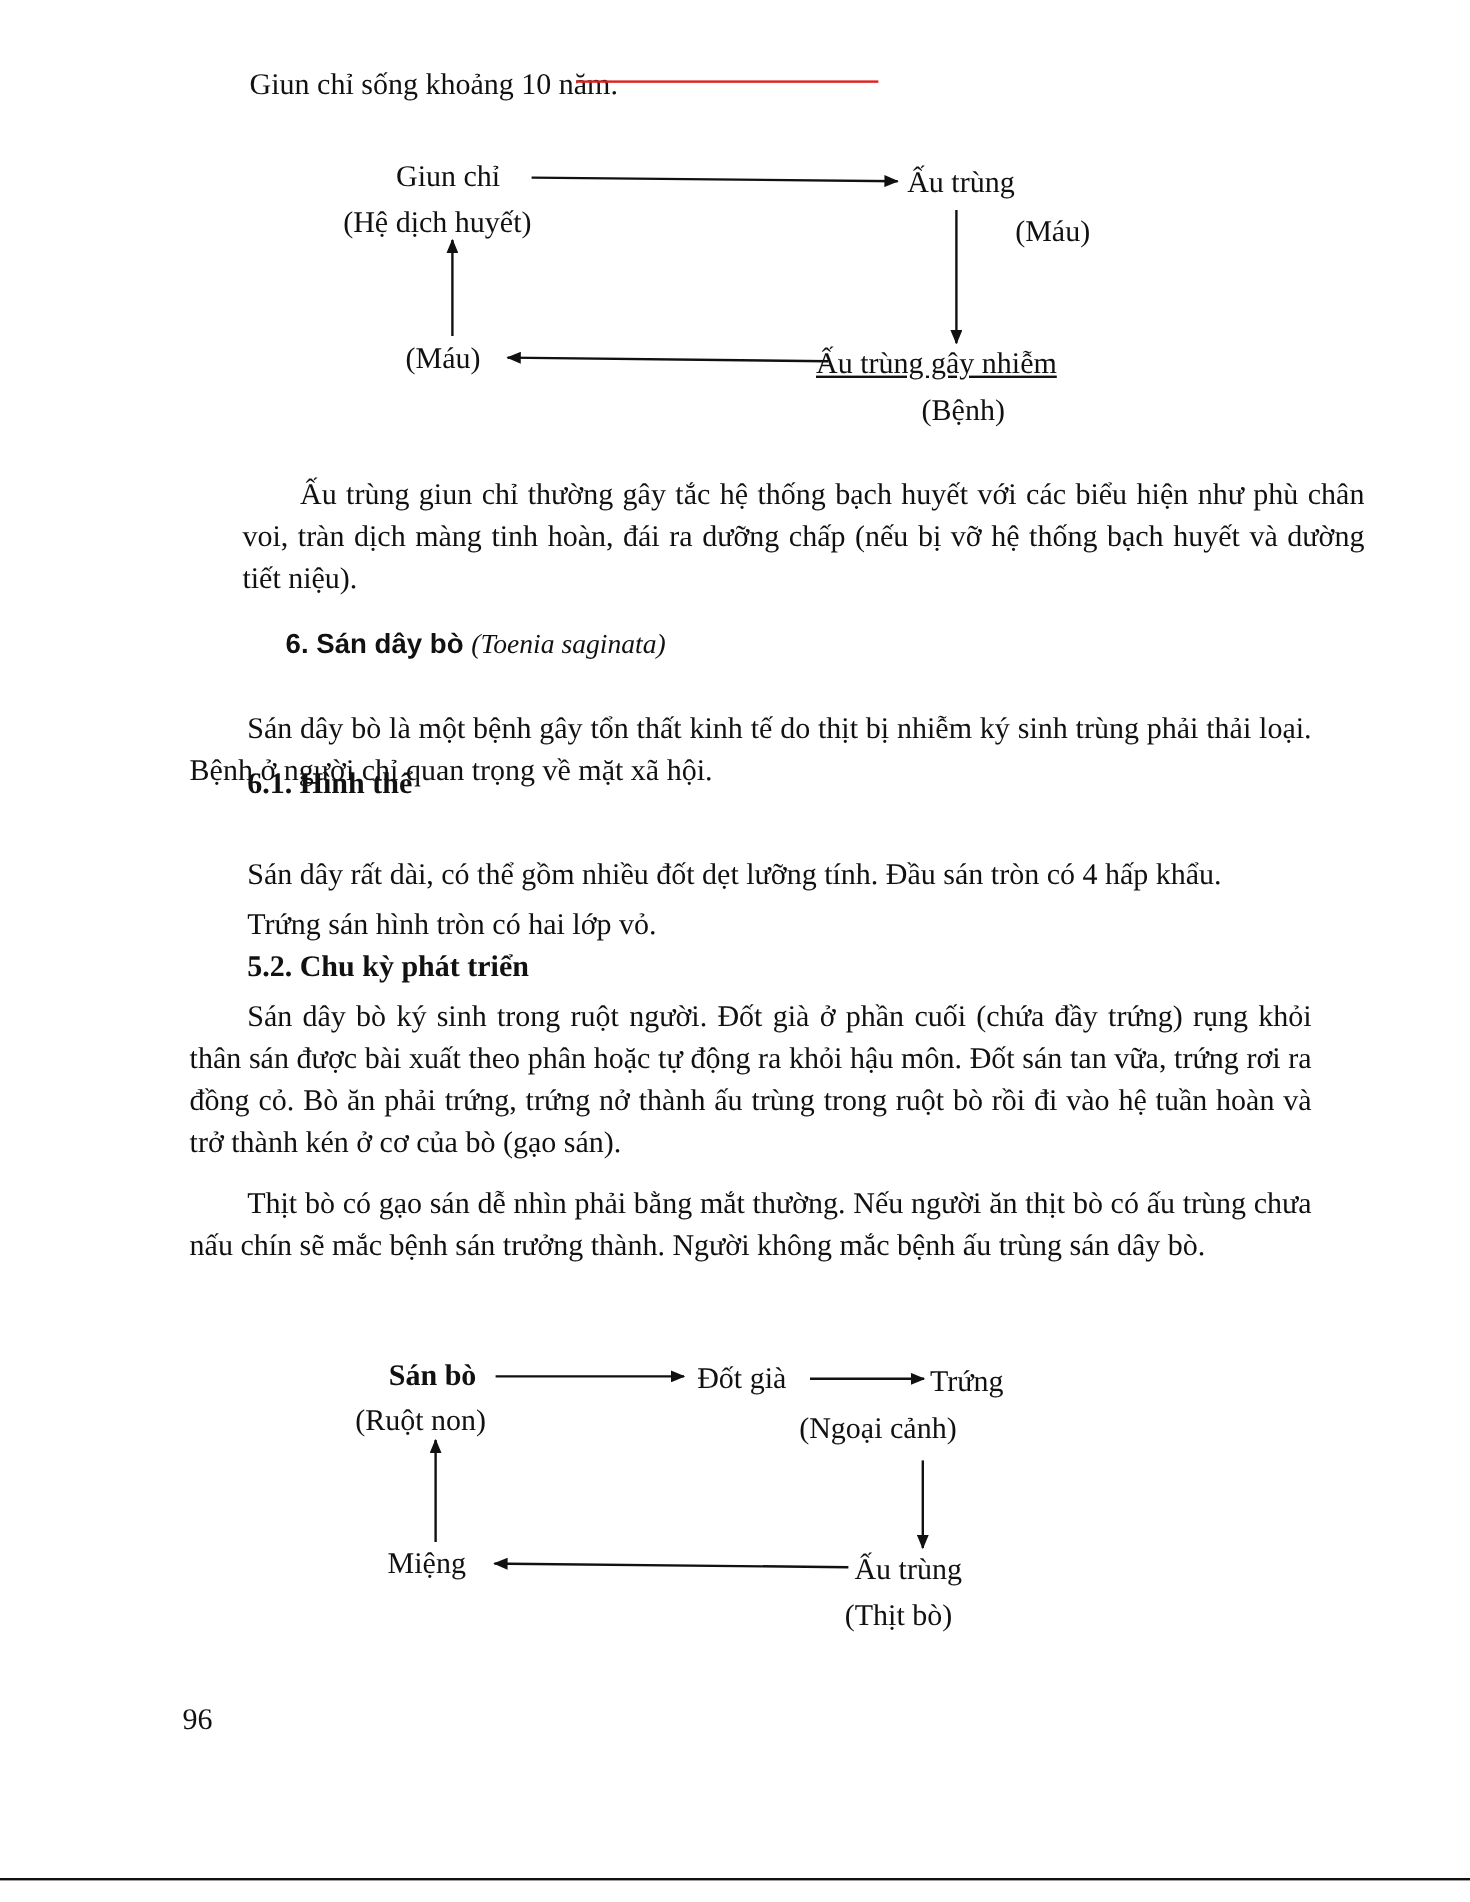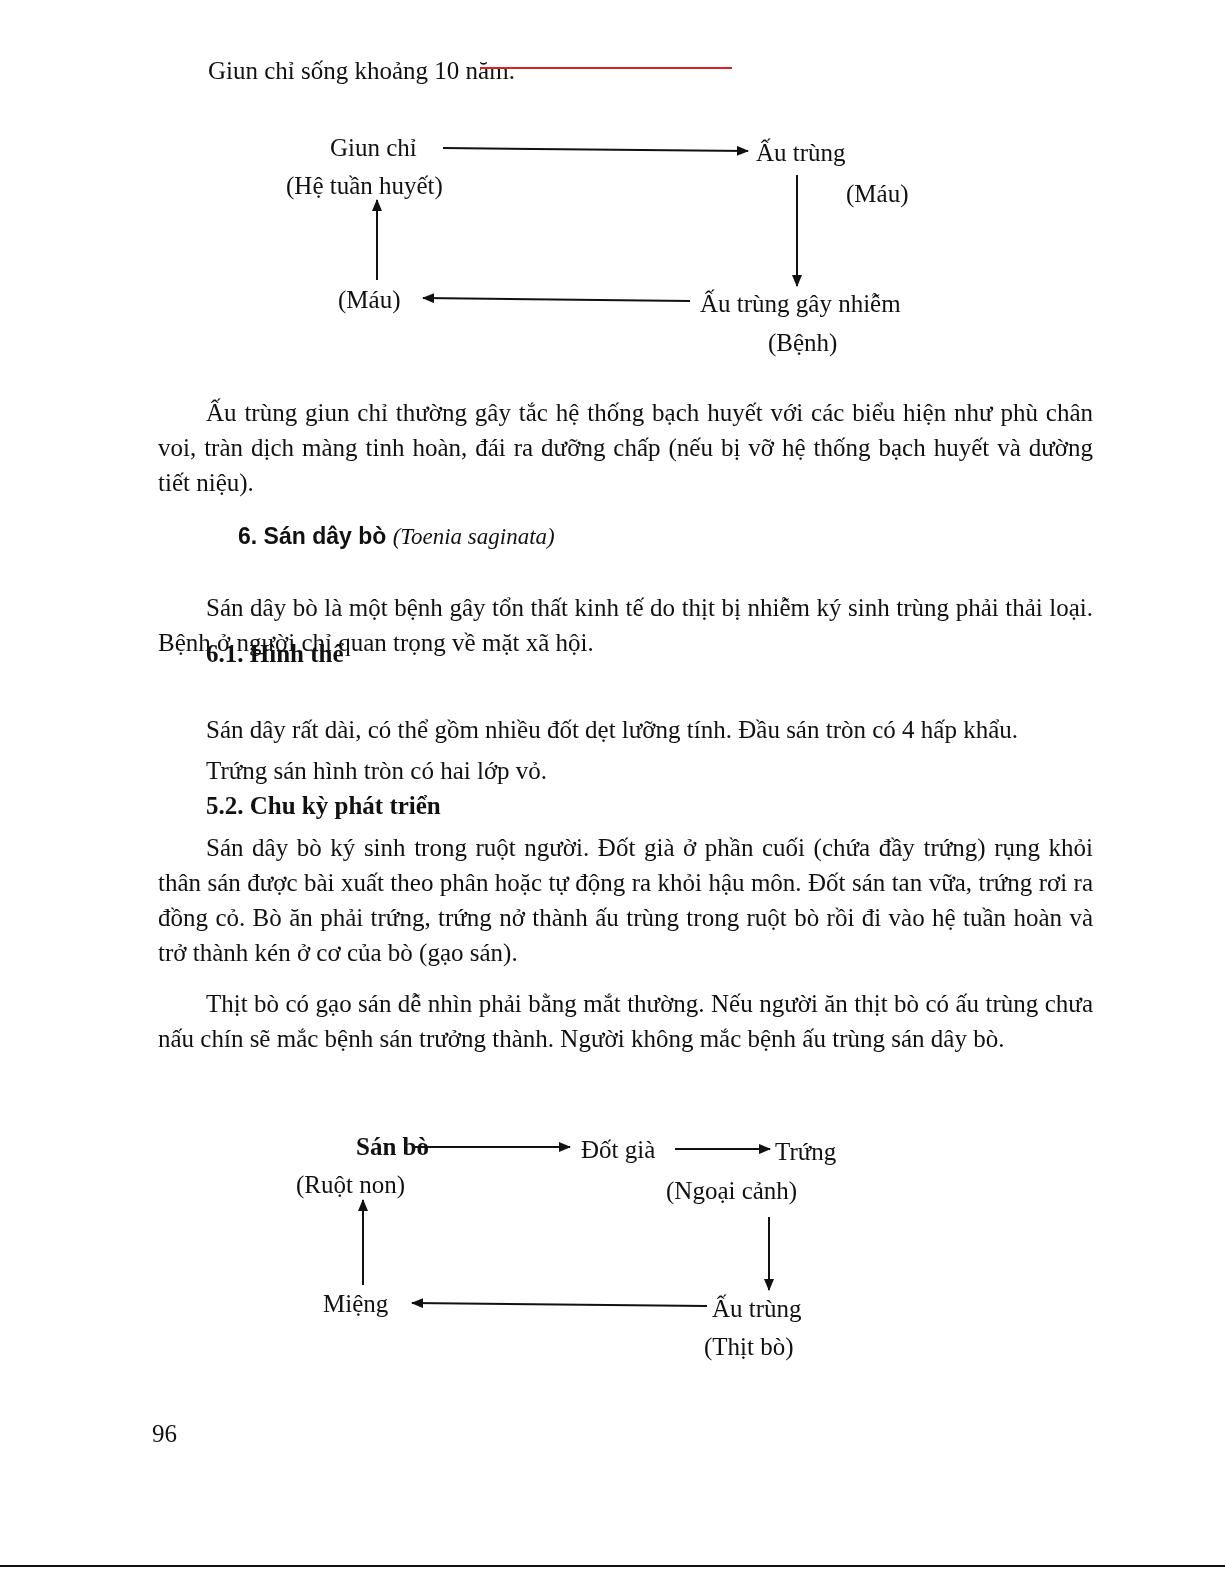--- a/index.html
+++ b/index.html
@@ -36,29 +36,29 @@
     <line x1="377" y1="280" x2="377" y2="200" stroke="#111" stroke-width="2" marker-end="url(#ah)"></line>
 
     <line x1="413" y1="1147" x2="570" y2="1147" stroke="#111" stroke-width="2" marker-end="url(#ah)"></line>
     <line x1="675" y1="1149" x2="770" y2="1149" stroke="#111" stroke-width="2" marker-end="url(#ah)"></line>
     <line x1="769" y1="1217" x2="769" y2="1290" stroke="#111" stroke-width="2" marker-end="url(#ah)"></line>
     <line x1="707" y1="1306" x2="412" y2="1303" stroke="#111" stroke-width="2" marker-end="url(#ah)"></line>
     <line x1="363" y1="1285" x2="363" y2="1200" stroke="#111" stroke-width="2" marker-end="url(#ah)"></line>
   </svg>
 
   <div class="abs t" style="left:330px; top:135px;">Giun chỉ</div>
-  <div class="abs t" style="left:286px; top:173px;">(Hệ tuần huyết)</div>
+  <div class="abs t" style="left:286px; top:173px;">(Hệ dịch huyết)</div>
   <div class="abs t" style="left:756px; top:140px;">Ấu trùng</div>
   <div class="abs t" style="left:846px; top:181px;">(Máu)</div>
-  <div class="abs t" style="left:700px; top:291px;">Ấu trùng gây nhiễm</div>
+  <div class="abs t" style="left:680px; top:291px;text-decoration:underline;">Ấu trùng gây nhiễm</div>
   <div class="abs t" style="left:768px; top:330px;">(Bệnh)</div>
   <div class="abs t" style="left:338px; top:287px;">(Máu)</div>
 </div>
 
-<div class="para" style="top:395px;">Ấu trùng giun chỉ thường gây tắc hệ thống bạch huyết với các biểu hiện như phù chân voi, tràn dịch màng tinh hoàn, đái ra dưỡng chấp (nếu bị vỡ hệ thống bạch huyết và dường tiết niệu).</div>
+<div class="para" style="top:395px;margin-left:44px;">Ấu trùng giun chỉ thường gây tắc hệ thống bạch huyết với các biểu hiện như phù chân voi, tràn dịch màng tinh hoàn, đái ra dưỡng chấp (nếu bị vỡ hệ thống bạch huyết và dường tiết niệu).</div>
 
 <div class="h sans" style="top:523px;">
   <span>6. Sán dây bò</span>
   <i>(Toenia saginata)</i>
 </div>
 
 <div class="para" style="top:548px;margin-top:42px;">Sán dây bò là một bệnh gây tổn thất kinh tế do thịt bị nhiễm ký sinh trùng phải thải loại. Bệnh ở người chỉ quan trọng về mặt xã hội.</div>
 
 <div class="h" style="top:640px;">6.1. Hình thể</div>
 
@@ -66,21 +66,21 @@
 
 <div class="para" style="top:753px;">Trứng sán hình tròn có hai lớp vỏ.</div>
 
 <div class="h" style="top:792px;">5.2. Chu kỳ phát triển</div>
 
 <div class="para" style="top:830px;">Sán dây bò ký sinh trong ruột người. Đốt già ở phần cuối (chứa đầy trứng) rụng khỏi thân sán được bài xuất theo phân hoặc tự động ra khỏi hậu môn. Đốt sán tan vữa, trứng rơi ra đồng cỏ. Bò ăn phải trứng, trứng nở thành ấu trùng trong ruột bò rồi đi vào hệ tuần hoàn và trở thành kén ở cơ của bò (gạo sán).</div>
 
 <div class="para" style="top:986px;">Thịt bò có gạo sán dễ nhìn phải bằng mắt thường. Nếu người ăn thịt bò có ấu trùng chưa nấu chín sẽ mắc bệnh sán trưởng thành. Người không mắc bệnh ấu trùng sán dây bò.</div>
 
 <div>
-  <div class="abs t" style="left:324px; top:1134px; font-weight:bold;margin-left:32px;">Sán bò</div>
+  <div class="abs t" style="left:324px; top:1134px; font-weight:bold;">Sán bò</div>
   <div class="abs t" style="left:296px; top:1172px;">(Ruột non)</div>
   <div class="abs t" style="left:581px; top:1137px;">Đốt già</div>
   <div class="abs t" style="left:775px; top:1139px;">Trứng</div>
   <div class="abs t" style="left:666px; top:1178px;">(Ngoại cảnh)</div>
   <div class="abs t" style="left:712px; top:1296px;">Ấu trùng</div>
   <div class="abs t" style="left:704px; top:1334px;">(Thịt bò)</div>
   <div class="abs t" style="left:323px; top:1291px;">Miệng</div>
 </div>
 
 <div class="pageno">96</div>

